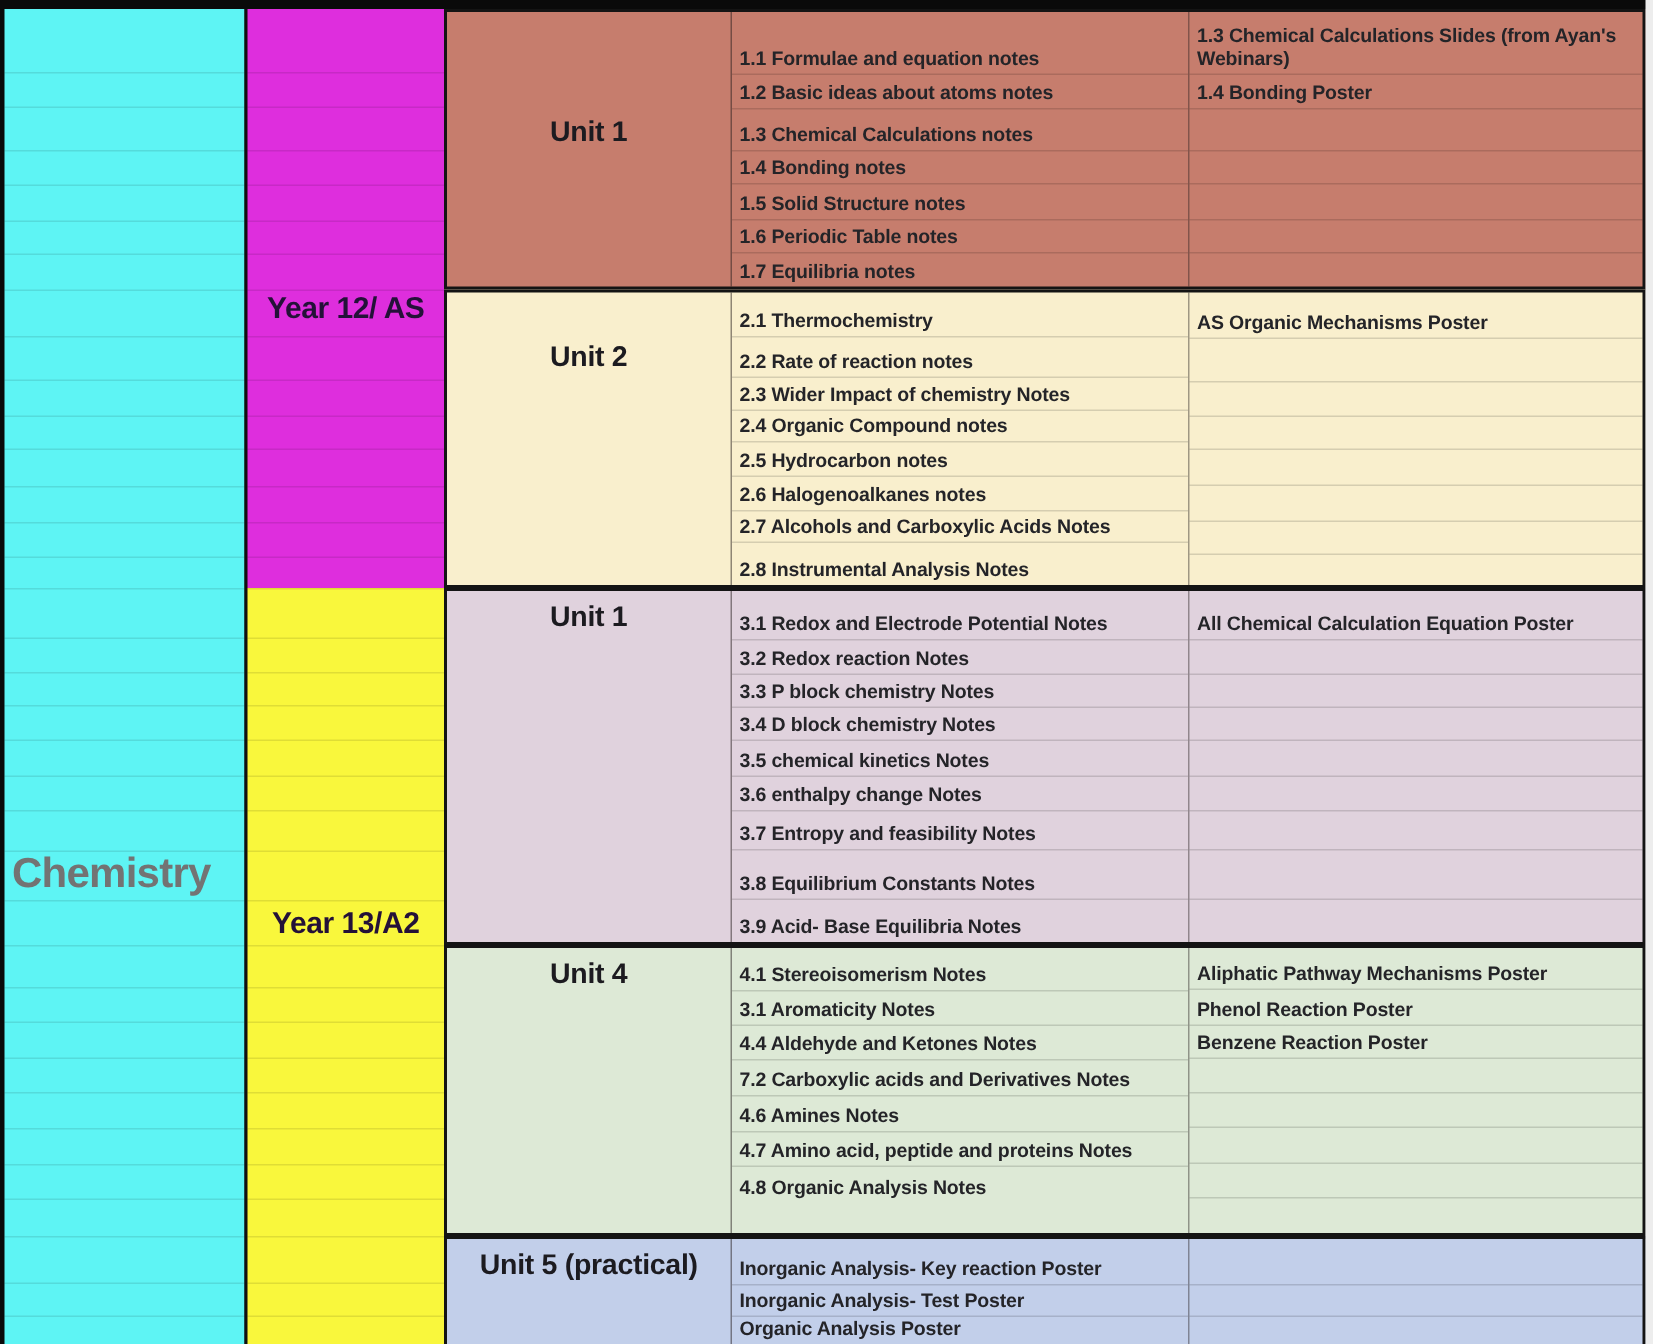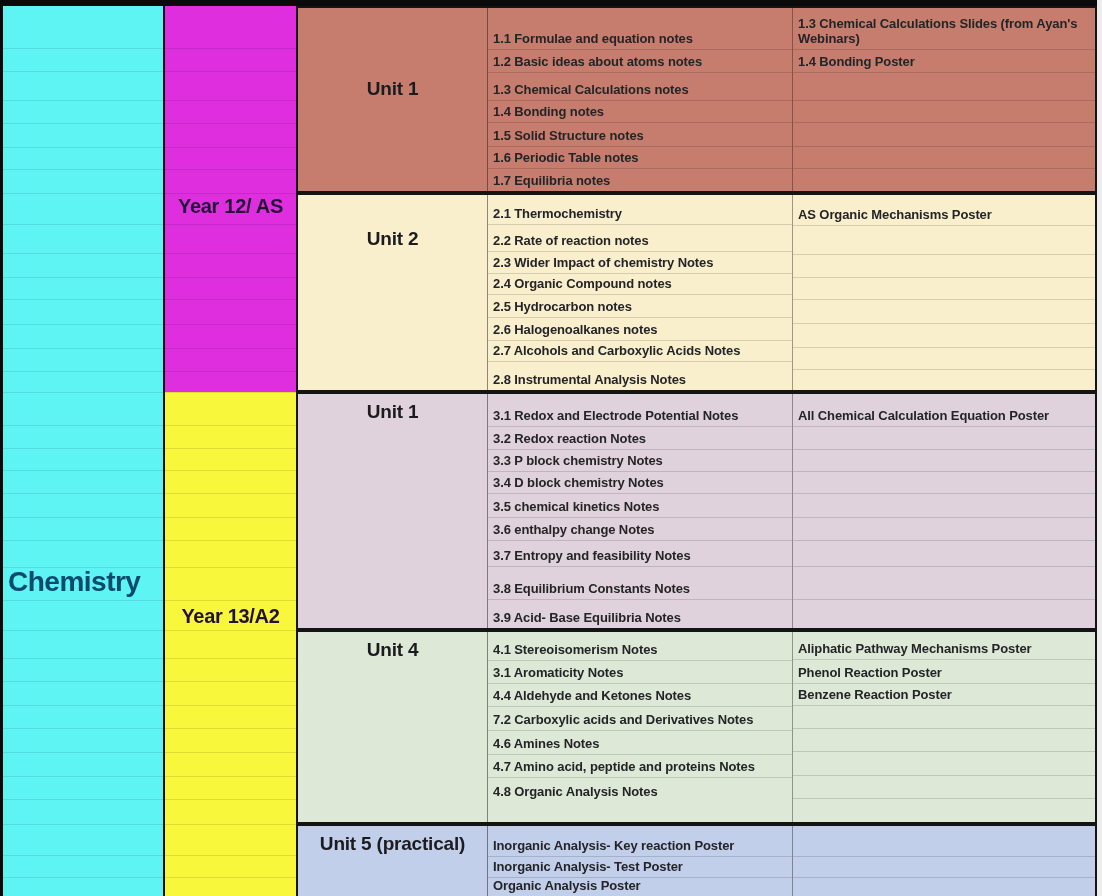--- a/index.html
+++ b/index.html
@@ -7,21 +7,21 @@
   #app {
     position:relative; width:1102px; height:896px;
     background:#0a0a0a; overflow:hidden;
     font-family:"Liberation Sans", sans-serif; font-weight:700;
   }
   
   #frame-right { position:absolute; right:0; top:0; width:5px; height:100%; background:#ededed; }
 
   
   #col-subject { position:absolute; left:3px; top:6px; width:160px; height:890px; }
-  #subject-label { position:absolute; left:5px; top:560px; font-size:28px; letter-spacing:-0.5px; color:#0c4a6e; white-space:nowrap; }
+  #subject-label { position:absolute; left:5px; top:560px; font-size:28px; letter-spacing:-0.5px; color:#737373; white-space:nowrap; }
 
   
   #col-year { position:absolute; left:163px; top:6px; width:133px; height:890px; border-left:2px solid #101010; }
   .year-block { position:absolute; left:0; width:100%; }
   .year-label { position:absolute; left:0; width:100%; text-align:center; font-size:20px; letter-spacing:-0.3px; color:#241138; white-space:nowrap; }
 
   
   .stripe { position:absolute; left:0; right:0; height:1px; background:rgba(0,0,0,0.10); pointer-events:none; }
 
   

